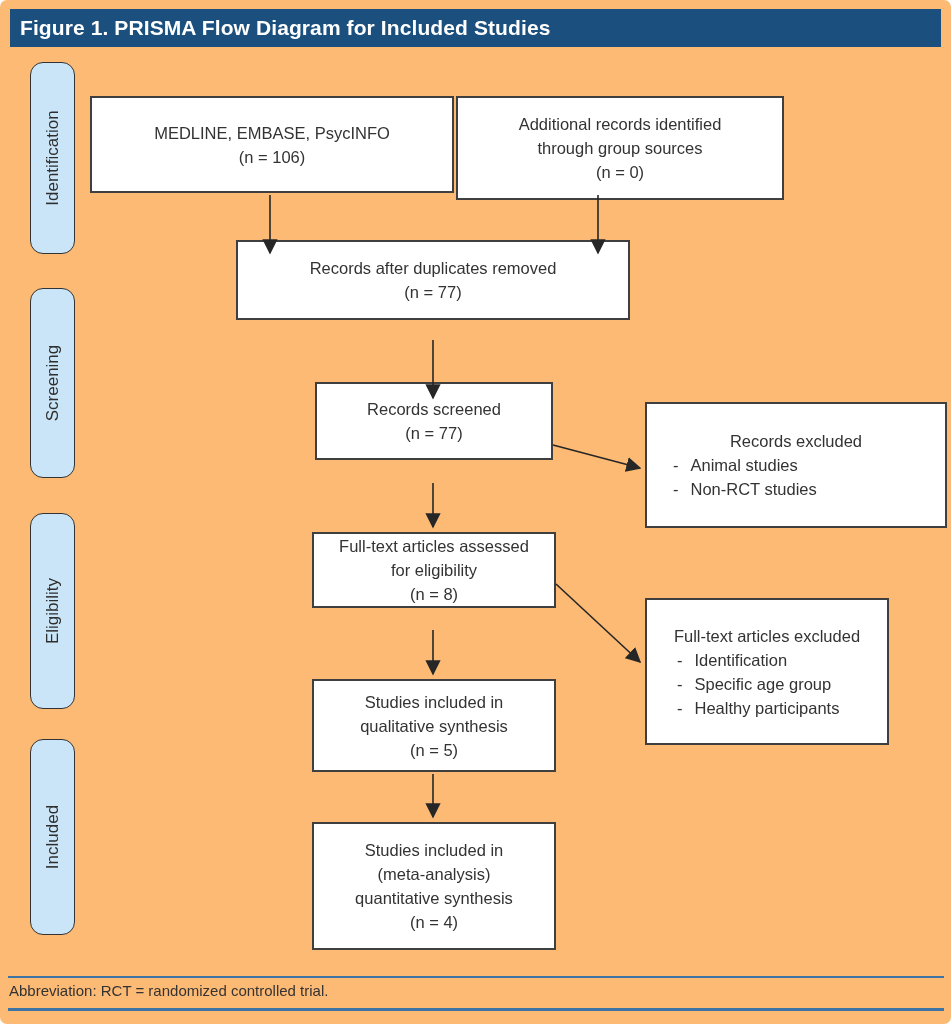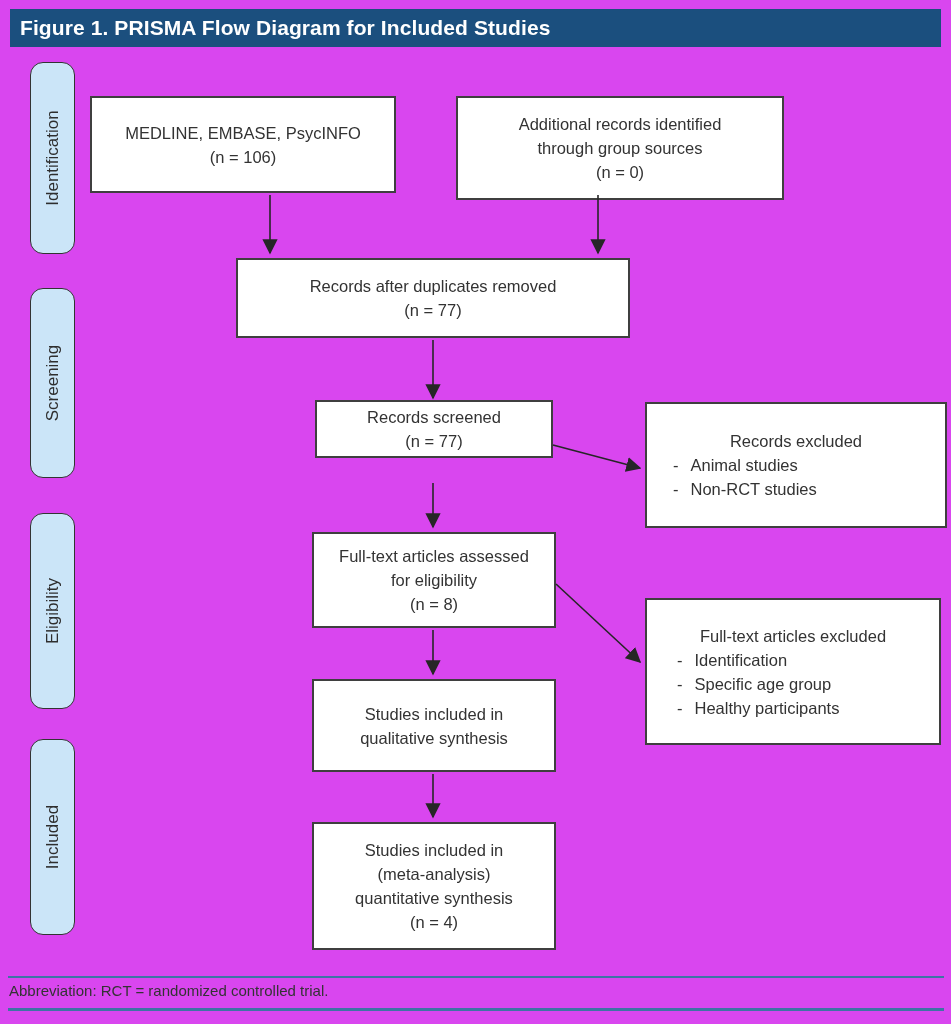--- a/index.html
+++ b/index.html
@@ -5,23 +5,24 @@
   html, body {
     margin: 0;
     padding: 0;
     background: #ffffff;
     font-family: "Liberation Sans", sans-serif;
   }
   .canvas {
     position: relative;
     width: 951px;
     height: 1024px;
-    background: #d946ef;
+    background: #fdba74;
     overflow: hidden;
     color: #333333;
+    border-radius: 7px;
   }
   .title-bar {
     position: absolute;
     left: 10px;
     top: 9px;
     width: 931px;
     height: 38px;
     background: #1B4F7E;
     box-sizing: border-box;
     display: flex;
@@ -122,82 +123,83 @@
   <div class="stage" style="top:288px;height:190px">
     <span class="stage-text">Screening</span>
   </div>
   <div class="stage" style="top:513px;height:196px">
     <span class="stage-text">Eligibility</span>
   </div>
   <div class="stage" style="top:739px;height:196px">
     <span class="stage-text">Included</span>
   </div>
 
-  <div class="box" style="left:90px;top:96px;width:306px;height:97px">
+  <div class="box" style="left:90px;top:96px;width:364px;height:97px">
     <div class="box-line">MEDLINE, EMBASE, PsycINFO</div>
     <div class="box-line">(n = 106)</div>
   </div>
 
   <div class="box" style="left:456px;top:96px;width:328px;height:104px">
     <div class="box-line">Additional records identified</div>
     <div class="box-line">through group sources</div>
     <div class="box-line">(n = 0)</div>
   </div>
 
-  <div class="box" style="left:236px;top:258px;width:394px;height:80px">
+  <div class="box" style="left:236px;top:240px;width:394px;height:80px">
     <div class="box-line">Records after duplicates removed</div>
     <div class="box-line">(n = 77)</div>
   </div>
 
-  <div class="box" style="left:315px;top:400px;width:238px;height:58px">
+  <div class="box" style="left:315px;top:382px;width:238px;height:78px">
     <div class="box-line">Records screened</div>
     <div class="box-line">(n = 77)</div>
   </div>
 
   <div class="box" style="left:645px;top:402px;width:302px;height:126px">
     <div class="box-line">Records excluded</div>
     <div class="bullets bullets-records">
       <div class="bullet">
         <span>-</span>
         <span>Animal studies</span>
       </div>
       <div class="bullet">
         <span>-</span>
         <span>Non-RCT studies</span>
       </div>
     </div>
   </div>
 
-  <div class="box" style="left:312px;top:532px;width:244px;height:96px">
+  <div class="box" style="left:312px;top:532px;width:244px;height:76px">
     <div class="box-line">Full-text articles assessed</div>
     <div class="box-line">for eligibility</div>
     <div class="box-line">(n = 8)</div>
   </div>
 
-  <div class="box" style="left:645px;top:598px;width:296px;height:147px">
+  <div class="box" style="left:645px;top:598px;width:244px;height:147px">
     <div class="box-line">Full-text articles excluded</div>
     <div class="bullets bullets-fulltext">
       <div class="bullet">
         <span>-</span>
         <span>Identification</span>
       </div>
       <div class="bullet">
         <span>-</span>
         <span>Specific age group</span>
       </div>
       <div class="bullet">
         <span>-</span>
         <span>Healthy participants</span>
       </div>
     </div>
   </div>
 
   <div class="box" style="left:312px;top:679px;width:244px;height:93px">
     <div class="box-line">Studies included in</div>
     <div class="box-line">qualitative synthesis</div>
+    <div class="box-line">(n = 5)</div>
   </div>
 
   <div class="box" style="left:312px;top:822px;width:244px;height:128px">
     <div class="box-line">Studies included in</div>
     <div class="box-line">(meta-analysis)</div>
     <div class="box-line">quantitative synthesis</div>
     <div class="box-line">(n = 4)</div>
   </div>
 
   <svg class="arrows" width="951" height="1024">

